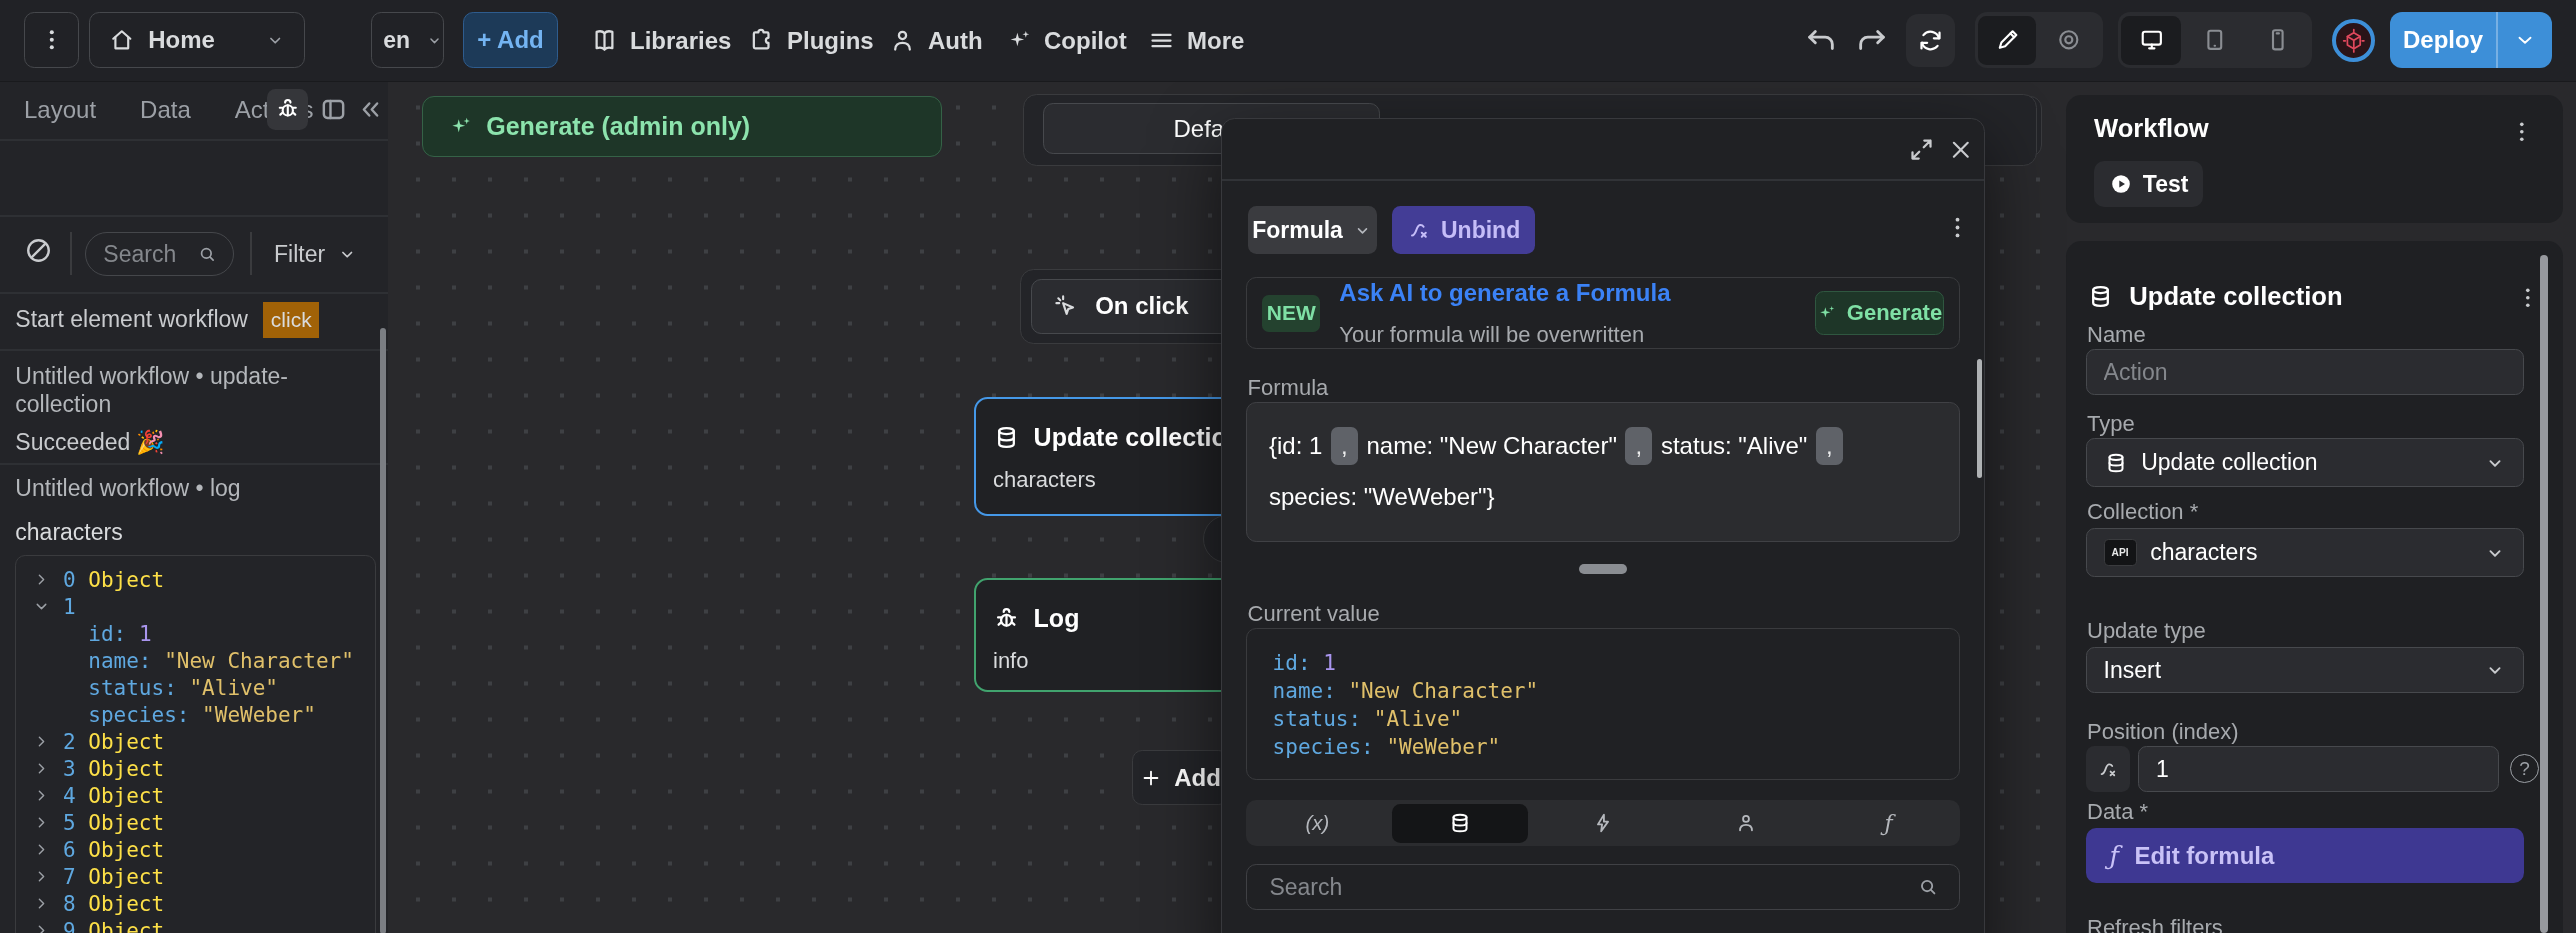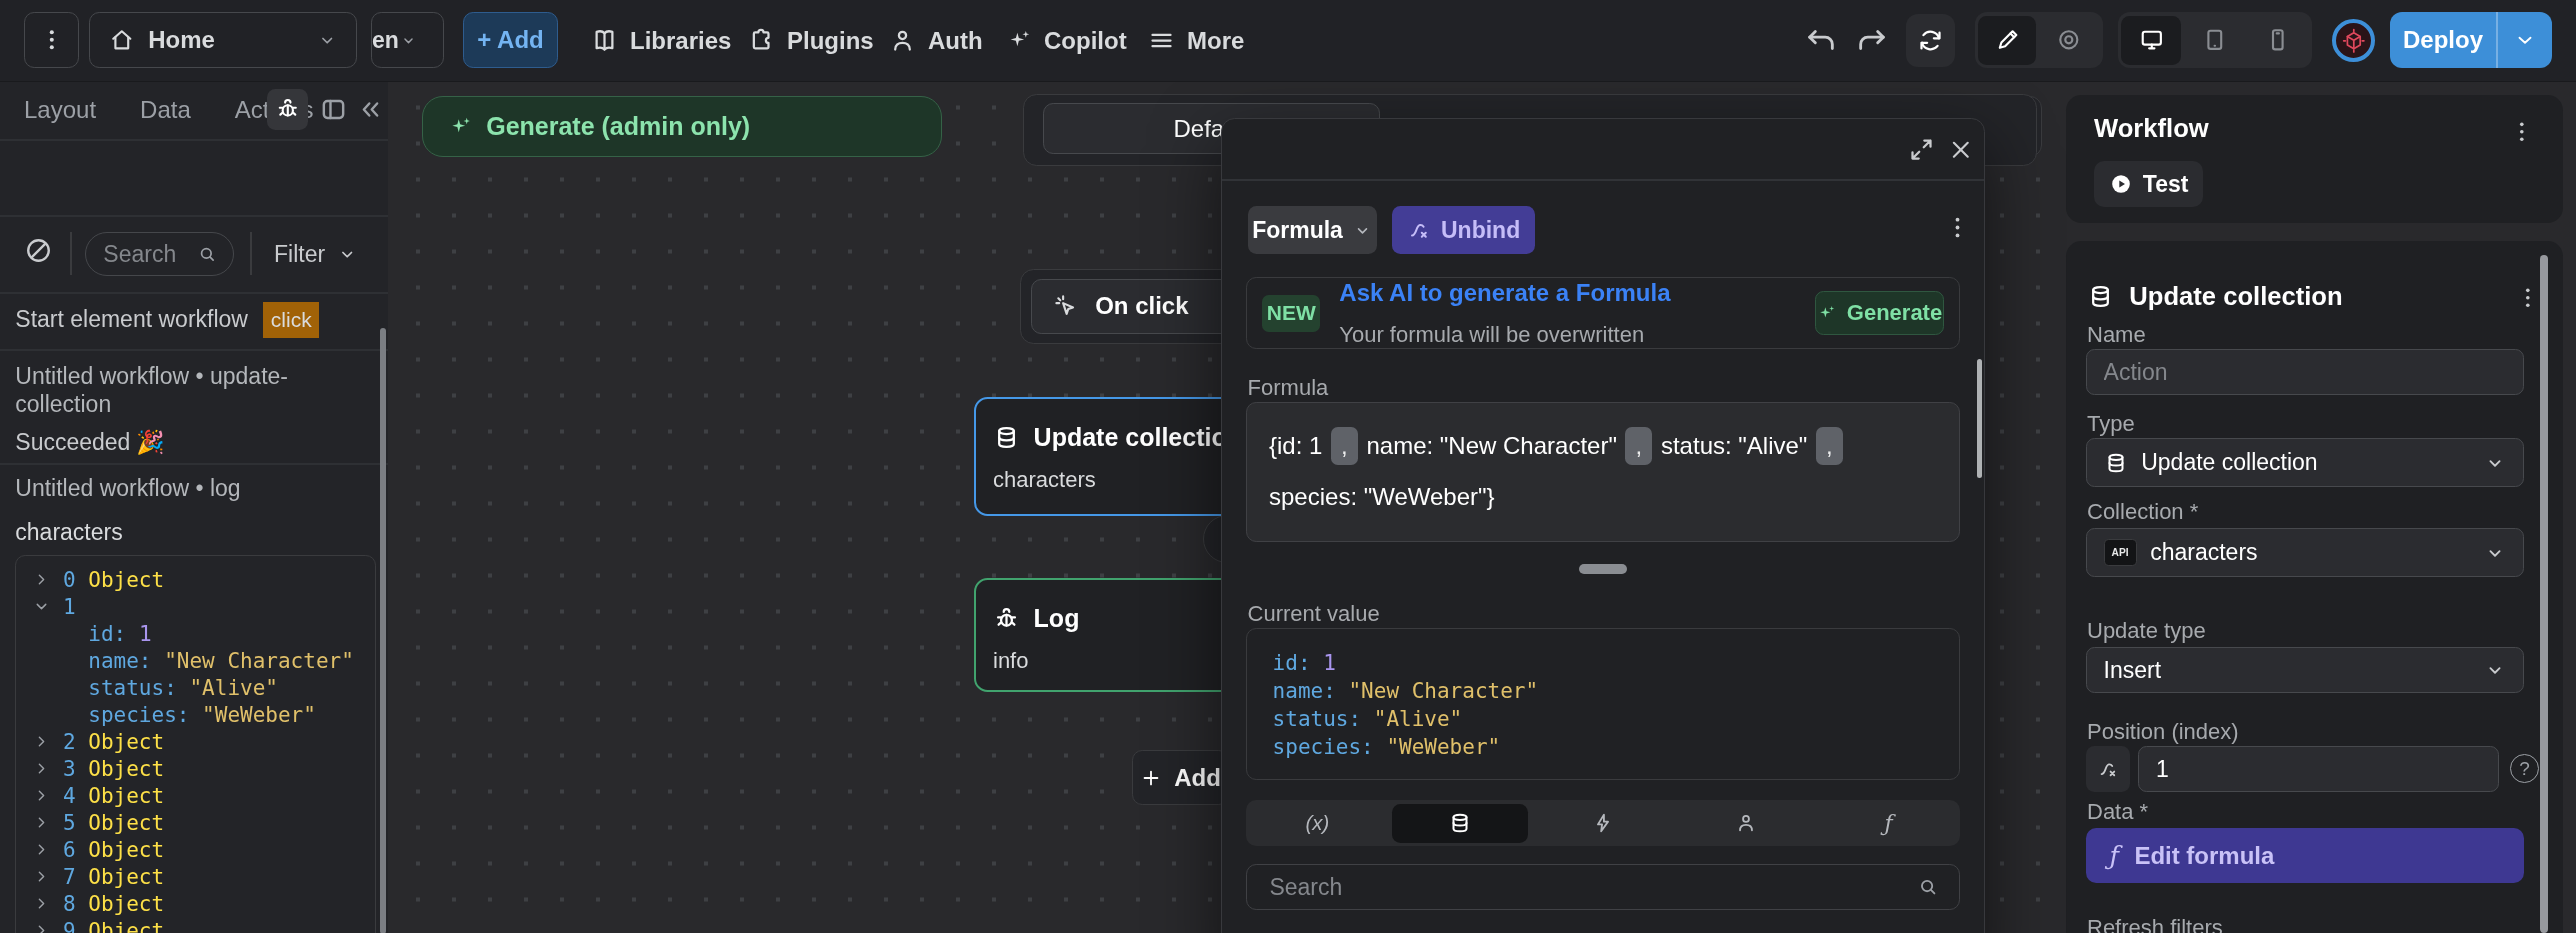--- a/index.html
+++ b/index.html
@@ -58,31 +58,31 @@
 <body>
 
 <div class="abs" id="topbar">
   <div class="abs tb-btn" style="left:24px;top:12px;width:55px;height:56px;justify-content:center">
     <svg width="25.6" height="25.6" viewBox="0 0 24 24">
         <circle class="fill" cx="12" cy="5" r="1.9"></circle>
         <circle class="fill" cx="12" cy="12" r="1.9"></circle>
         <circle class="fill" cx="12" cy="19" r="1.9"></circle>
       </svg>
   </div>
-  <div class="abs tb-btn" style="left:89px;top:12px;width:268px;height:56px;padding:0 19px">
+  <div class="abs tb-btn" style="left:89px;top:12px;width:216px;height:56px;padding:0 19px">
     <svg class="ico" width="25.6" height="25.6" viewBox="0 0 24 24">
         <path d="M4 11 L12 4 L20 11"></path>
         <path d="M6 9.6 V20 h12 V9.6"></path>
       </svg>
     <span style="margin-left:13.6px;font-size:24px;font-weight:600">Home</span>
     <svg class="ico" width="20.4" height="20.4" viewBox="0 0 24 24" style="margin-left:auto;color:#9ca0a6">
         <polyline points="7 10 12 15 17 10"></polyline>
       </svg>
   </div>
-  <div class="abs tb-btn" style="left:371px;top:12px;width:73px;height:56px;justify-content:flex-start;gap:1px">
+  <div class="abs tb-btn" style="left:371px;top:12px;width:73px;height:56px;justify-content:flex-end;gap:16px">
     <span style="font-size:23px;font-weight:600">en</span>
     <svg class="ico" width="17" height="17" viewBox="0 0 24 24" style="color:#9ca0a6">
         <polyline points="7 10 12 15 17 10"></polyline>
       </svg>
   </div>
   <div class="abs tb-btn" style="left:463px;top:12px;width:95px;height:56px;justify-content:center;background:#1d3a58;border-color:#2e5c8e;color:#74b4f2">
     <span style="font-size:24px;font-weight:600">+ Add</span>
   </div>
 
   <div class="abs tb-nav" style="left:591px;top:0">
@@ -185,21 +185,21 @@
     <div style="width:1.7px;height:56px;background:rgba(255,255,255,.3)"></div>
     <div style="flex:1;display:flex;justify-content:center">
       <svg class="ico" width="22" height="22" viewBox="0 0 24 24">
           <polyline points="6 9.5 12 15 18 9.5"></polyline>
         </svg>
     </div>
   </div>
 </div>
 
 <div class="abs" id="canvas">
-  <div class="abs row" style="left:34px;top:15.3px;width:520px;height:61px;background:#1e3628;border:1.7px solid #356247;border-radius:21px;box-sizing:border-box;padding:16px 24px;gap:13.6px;color:#8ce3ad">
+  <div class="abs row" style="left:34px;top:15.3px;width:520px;height:61px;background:#1e3628;border:1.7px solid #356247;border-radius:12px;box-sizing:border-box;padding:16px 24px;gap:13.6px;color:#8ce3ad">
     <svg width="25.6" height="25.6" viewBox="0 0 24 24">
         <path class="fill" d="M11 5 l1.3 4.7 L17 11 l-4.7 1.3 L11 17 l-1.3-4.7 L5 11 l4.7-1.3 Z"></path>
         <path class="fill" d="M18.5 3.5 l.7 2.3 2.3 .7 -2.3 .7 -.7 2.3 -.7-2.3 -2.3-.7 2.3-.7 Z"></path>
       </svg>
     <span style="font-size:25px;font-weight:600">Generate (admin only)</span>
   </div>
 
   <div class="abs row" style="left:1521px;top:14.5px;width:133px;height:61px;background:#232428;border:1.7px solid #3a3b3e;border-radius:12px;box-sizing:border-box;justify-content:center">
     <span style="font-size:25px;font-weight:600;color:#fff">Close</span>
   </div>

